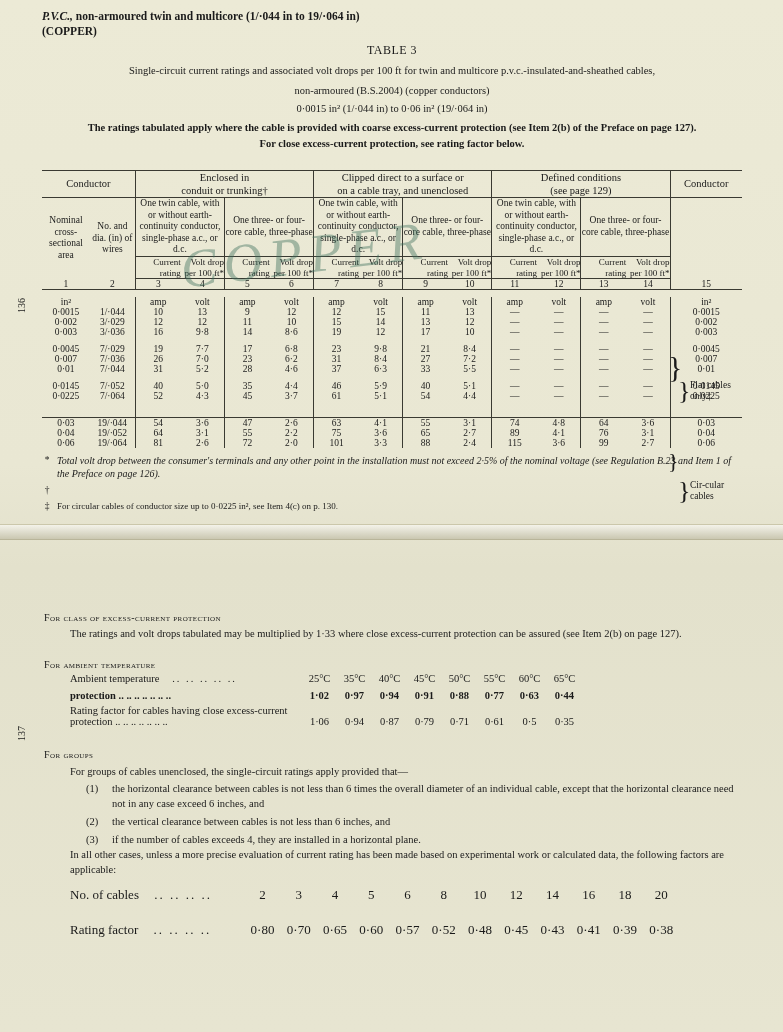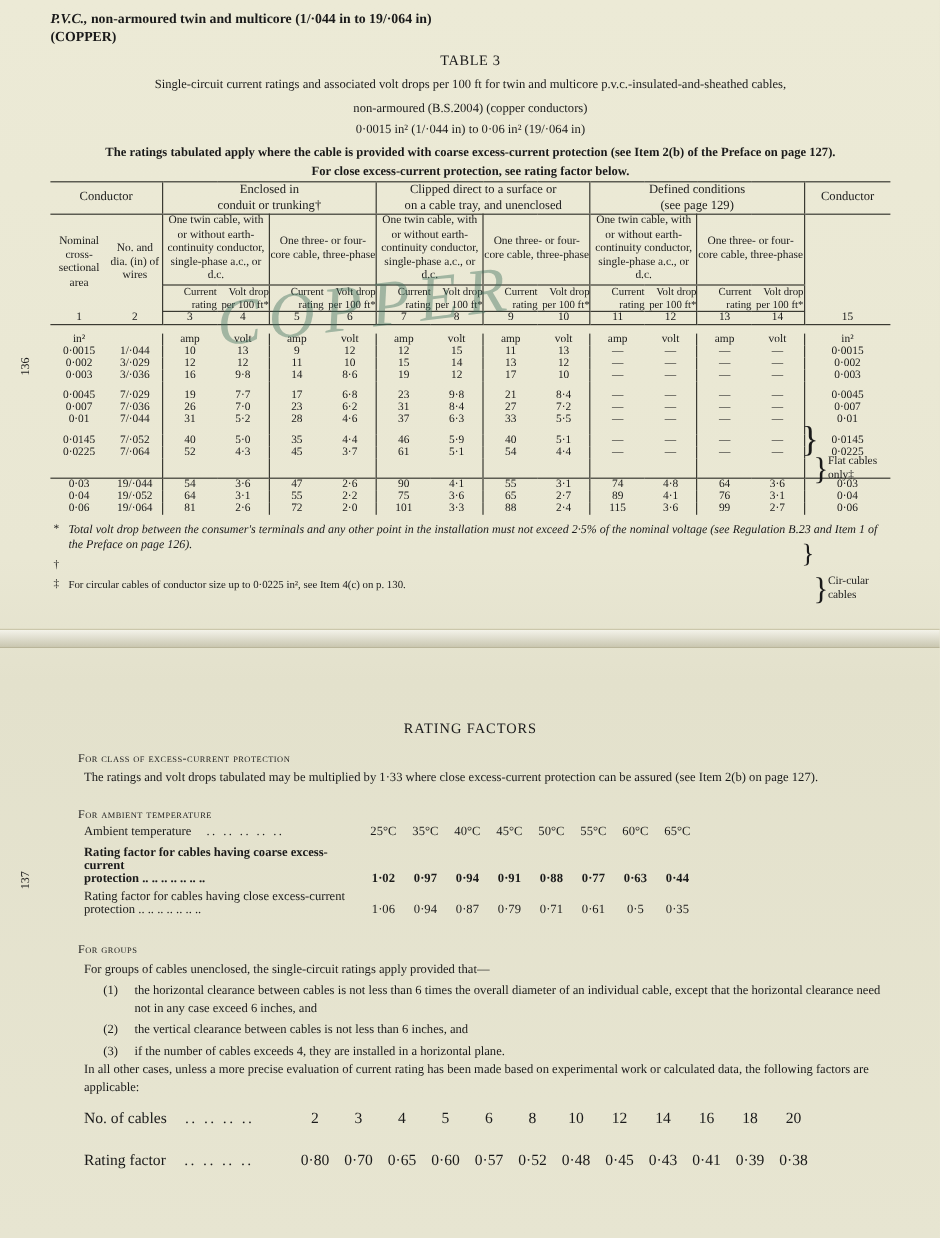--- a/index.html
+++ b/index.html
@@ -25,21 +25,21 @@
   
   .hdr1{font-size:11.5px;font-weight:bold;font-style:italic;}
   .hdr1 .rest{font-style:normal;font-weight:bold;}
   .hdr2{font-size:11.5px;font-weight:bold;margin-top:3px;}
   .tblno{text-align:center;font-size:12px;margin-top:6px;letter-spacing:.5px;}
   .sub{text-align:center;font-size:10.5px;margin-top:6px;line-height:1.35;}
   .sub2{text-align:center;font-size:10.5px;margin-top:5px;}
   .note-bold{text-align:center;font-size:10.5px;font-weight:bold;margin-top:7px;line-height:1.35;}
 
   
-  table.main{border-collapse:collapse;width:700px;margin-top:0;font-size:9.5px;}
+  table.main{border-collapse:collapse;width:700px;margin-top:19px;font-size:9.5px;}
   table.main td,table.main th{padding:0;}
   .tv{border-left:1px solid #3a3a32;}
   .th{border-top:1px solid #3a3a32;}
   .bh{border-bottom:1px solid #3a3a32;}
   .grp{text-align:center;font-size:10.5px;padding:5px 2px;line-height:1.25;}
   .sgrp{text-align:center;font-size:9.5px;padding:4px 3px;line-height:1.22;}
   .colh{text-align:right;font-size:9px;padding:3px 2px;line-height:1.2;}
   .numh{text-align:center;font-size:9.5px;padding:2px 0 3px;}
   .cell{text-align:center;font-size:9.5px;padding:0.6px 2px;white-space:nowrap;}
   .lab{text-align:center;font-size:9.5px;padding:0.6px 2px;}
@@ -59,21 +59,21 @@
 
   
   .fn{margin-top:6px;font-size:9.5px;line-height:1.35;}
   .fn .it{font-style:italic;font-weight:normal;}
   .fn-row{display:flex;gap:5px;margin-top:3px;}
   .fn-mark{width:10px;text-align:center;flex:none;}
 
   
   .lower{position:absolute;left:42px;top:600px;width:700px;}
   .rf-title{text-align:center;font-size:12px;letter-spacing:.8px;margin-bottom:10px;}
-  .sec-head{font-size:10px;letter-spacing:.4px;margin:12px 0 3px 23px;}
+  .sec-head{font-size:10px;letter-spacing:.4px;margin:12px 0 3px 2px;}
   .para{font-size:10.5px;line-height:1.45;margin-left:28px;}
   .amb-line{font-size:10.5px;margin-left:28px;display:flex;margin-top:2px;}
   .amb-line .lbl{width:232px;}
   .amb-line .lbl2{width:232px;font-weight:bold;}
   .amb-vals{display:flex;gap:0;}
   .amb-vals span{display:inline-block;width:35px;text-align:center;}
   .amb-vals.bold span{font-weight:bold;}
   .dots{letter-spacing:2px;}
   .grp-item{display:flex;margin-left:44px;font-size:10.5px;line-height:1.4;margin-top:3px;}
   .grp-item .n{width:26px;flex:none;}
@@ -393,21 +393,21 @@
             <td class="tv"></td>
           </tr>
 
       <tr>
         <td class="cell th">0·03</td>
         <td class="cell th">19/·044</td>
         <td class="cell tv th">54</td>
         <td class="cell th">3·6</td>
         <td class="cell tv th">47</td>
         <td class="cell th">2·6</td>
-        <td class="cell tv th">90</td>
+        <td class="cell tv th">63</td>
         <td class="cell th">4·1</td>
         <td class="cell tv th">55</td>
         <td class="cell th">3·1</td>
         <td class="cell tv th">74</td>
         <td class="cell th">4·8</td>
         <td class="cell tv th">64</td>
         <td class="cell th">3·6</td>
         <td class="cell tv th">0·03</td>
       </tr>
       <tr>
@@ -469,21 +469,20 @@
       <div class="fn-row">
         <div class="fn-mark">‡</div>
         <div style="font-size:9px">For circular cables of conductor size up to 0·0225 in², see Item 4(c) on p. 130.</div>
       </div>
     </div>
   </div>
 
   <div class="wm">COPPER</div>
 
   <div class="lower">
-    <div class="rf-title">RATING FACTORS</div>
 
     <div class="sec-head" style="font-variant:small-caps">For class of excess-current protection</div>
     <div class="para">The ratings and volt drops tabulated may be multiplied by 1·33 where close excess-current protection can be assured (see Item 2(b) on page 127).</div>
 
     <div class="sec-head" style="margin-top:18px;font-variant:small-caps">For ambient temperature</div>
 
     <div class="amb-line">
       <div class="lbl">
         <span>Ambient temperature</span>
         <span class="dots" style="margin-left:10px">..    ..    ..    ..    ..</span>
@@ -495,21 +494,20 @@
         <span>45°C</span>
         <span>50°C</span>
         <span>55°C</span>
         <span>60°C</span>
         <span>65°C</span>
       </div>
     </div>
 
     <div class="amb-line" style="margin-top:6px">
       <div class="lbl2">
-        <div>Rating factor for cables having coarse excess-current</div>
         <div>protection  ..     ..     ..     ..     ..     ..     ..</div>
       </div>
       <div class="amb-vals bold" style="align-self:flex-end">
         <span>1·02</span>
         <span>0·97</span>
         <span>0·94</span>
         <span>0·91</span>
         <span>0·88</span>
         <span>0·77</span>
         <span>0·63</span>

